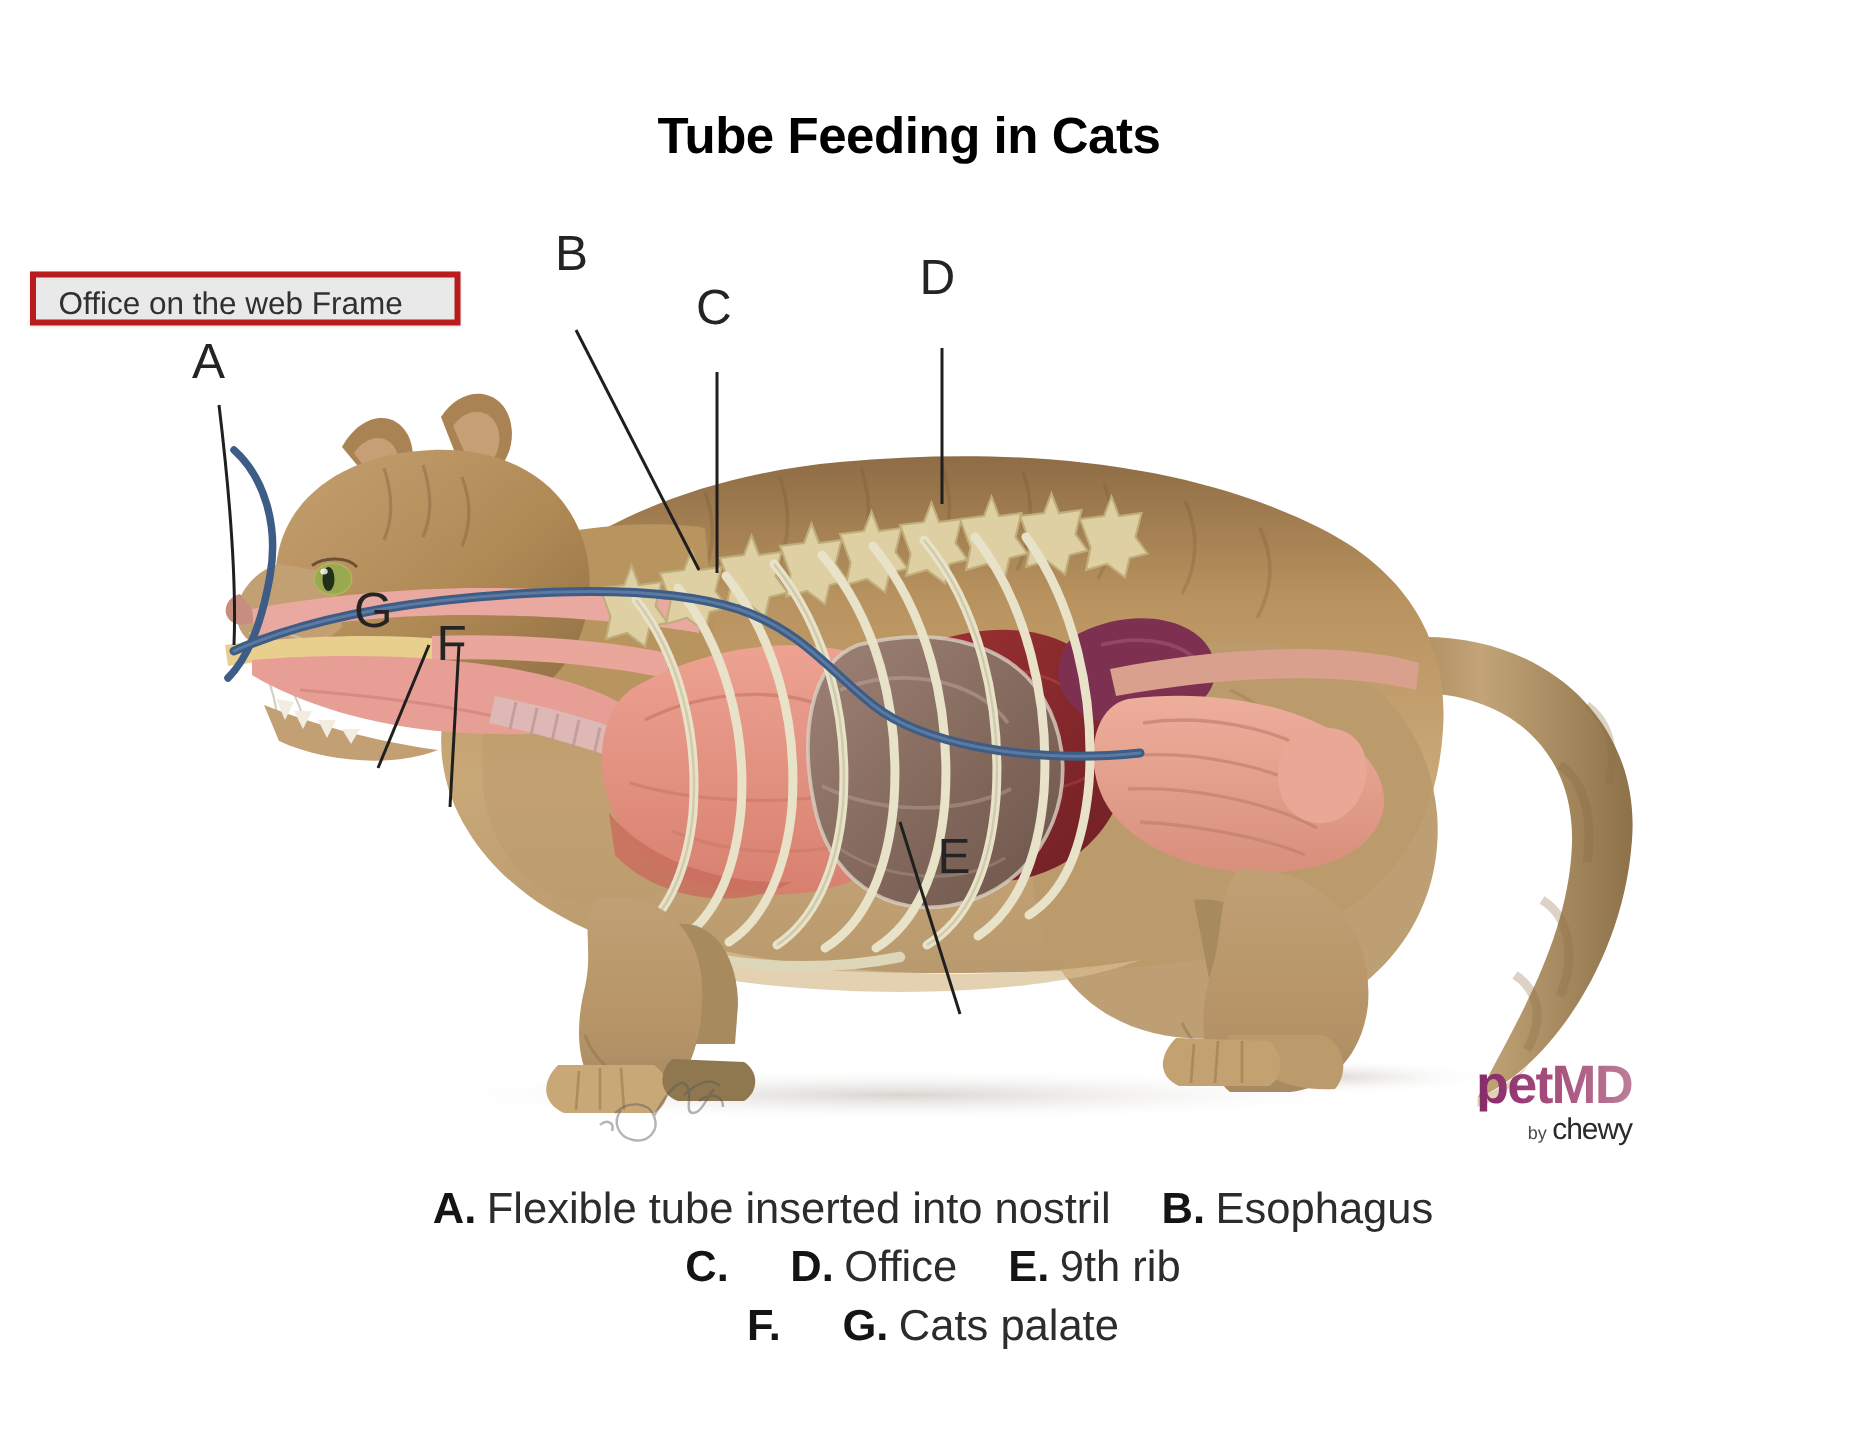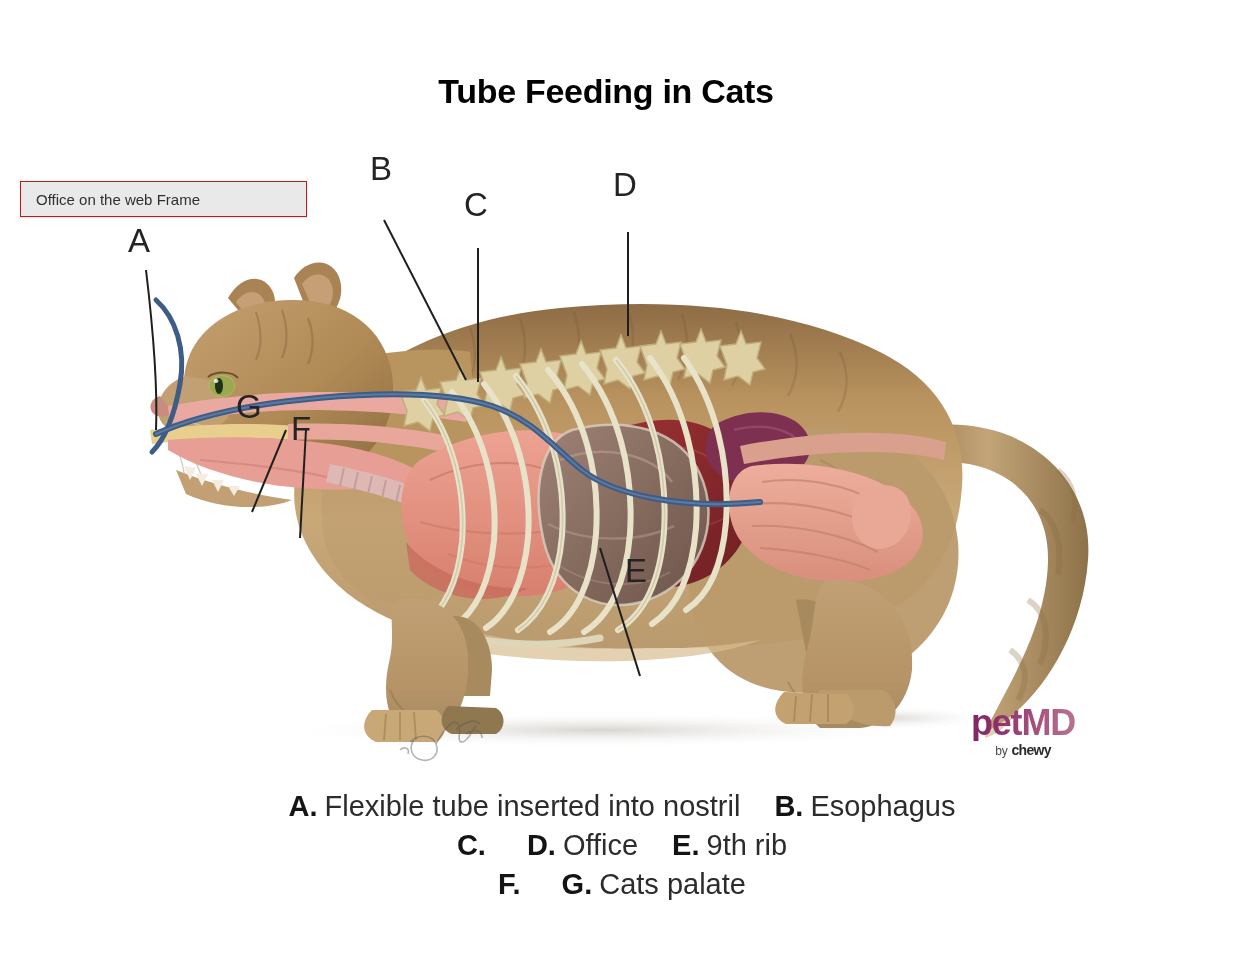--- a/index.html
+++ b/index.html
@@ -32,23 +32,23 @@
 
   
   .frame-tooltip {
     position: absolute;
     left: 20px;
     top: 181px;
     width: 287px;
     height: 36px;
     line-height: 36px;
     background: #e9e9e9;
-    border: 1px solid #b91c1c;
+    border: 4px solid #b91c1c;
     box-sizing: border-box;
-    font-size: 15px;
+    font-size: 21px;
     color: #32302f;
     padding-left: 15px;
     z-index: 60;
     box-shadow: 0 1px 2px rgba(0,0,0,0.12);
   }
 
   
   .illustration {
     position: absolute;
     left: 0;
@@ -76,21 +76,21 @@
   .lbl-e { left: 625px;  top: 554px; }
   .lbl-f { left: 291px;  top: 412px; }
   .lbl-g { left: 236px;  top: 390px; }
 
   
   .logo {
     position: absolute;
     left: 958px;
     top: 705px;
     width: 130px;
-    text-align: center;
+    text-align: right;
     z-index: 40;
   }
   .logo-main {
     font-size: 36px;
     font-weight: bold;
     letter-spacing: -1.2px;
     line-height: 1;
     background: linear-gradient(90deg, #7c2361 0%, #8d2f6d 30%, #a8537f 62%, #bd7e99 100%);
     -webkit-background-clip: text;
     background-clip: text;
@@ -102,23 +102,23 @@
     font-size: 13px;
     line-height: 1;
     color: #2b2b2b;
   }
   .logo-sub .by {
     font-size: 12px;
     font-weight: normal;
     color: #4a4a4a;
   }
   .logo-sub .chewy {
-    font-weight: bold;
+    font-weight: normal;
     letter-spacing: -0.7px;
-    font-size: 14px;
+    font-size: 20px;
     margin-top: 40px;
   }
 
   
   .legend {
     position: absolute;
     left: 0;
     top: 790px;
     width: 1244px;
     z-index: 40;

